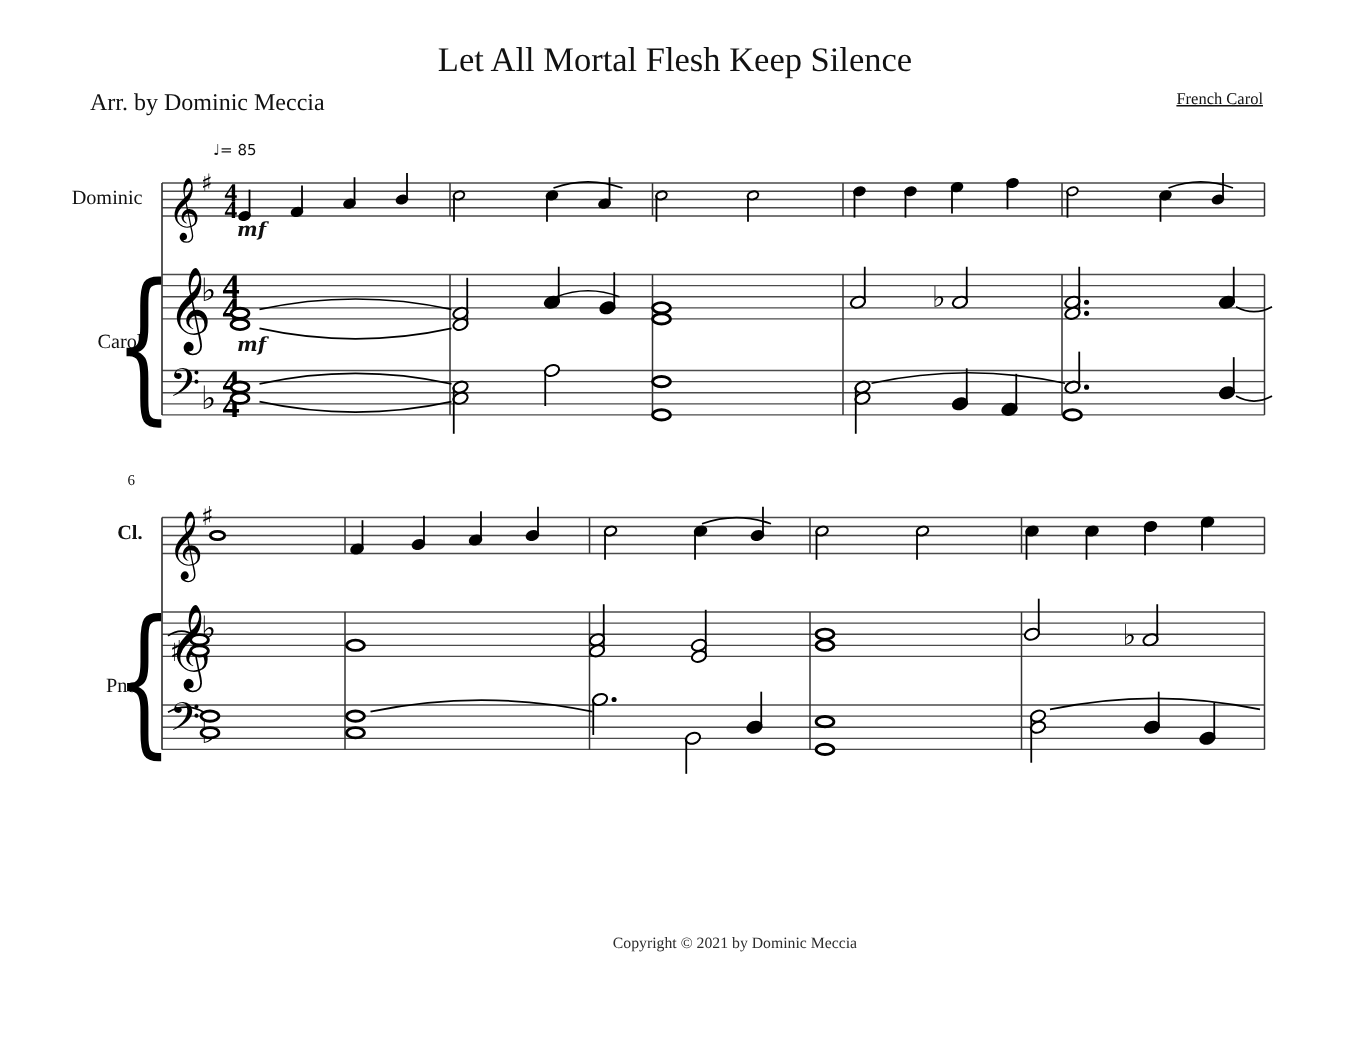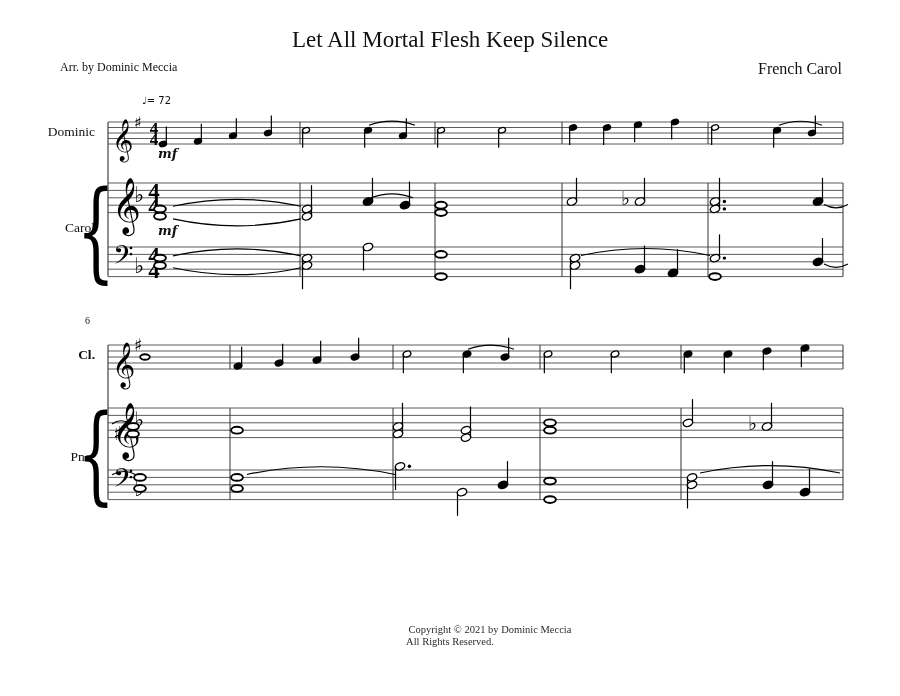--- a/index.html
+++ b/index.html
@@ -1,20 +1,20 @@
 <!DOCTYPE html>
 <html><head>
 <meta charset="utf-8">
 <style>
   html,body{margin:0;padding:0;background:#888;}
   #page{position:relative;width:900px;height:696px;background:#ffffff;font-family:"Liberation Serif",serif;color:#111;overflow:hidden;}
   .txt{position:absolute;white-space:nowrap;}
   #title{top:27px;left:0;width:900px;text-align:center;font-size:23px;}
-  #arranger{top:60px;left:60px;font-size:12px;text-align:right;}
-  #source{top:60px;right:58px;font-size:16px;}
+  #arranger{top:60px;left:60px;font-size:16px;text-align:right;}
+  #source{top:60px;right:58px;font-size:11px;text-decoration:underline;}
   #tempo{top:95px;left:142px;font-size:10px;font-family:"DejaVu Sans",sans-serif;}
   .part-label{font-size:13.5px;text-align:right;width:66px;left:29px;}
   #lbl-clarinet{top:124px;}
   #lbl-piano{top:220px;}
   #lbl-cl{top:347px;font-weight:bold;}
   #lbl-pno{top:449px;}
   .dyn{font-family:"DejaVu Serif",serif;font-style:italic;font-weight:bold;font-size:13px;text-align:center;}
   #mf1{top:146px;left:158px;}
   #mf2{top:223px;left:158px;}
   #m6{top:315px;left:85px;font-size:10px;}
@@ -23,21 +23,21 @@
   #copy2{top:636px;}
   #score-svg{position:absolute;top:0;left:0;}
 </style>
 </head>
 <body>
 
 <div id="page">
   <div id="title" class="txt">Let All Mortal Flesh Keep Silence</div>
   <div id="arranger" class="txt">Arr. by Dominic Meccia</div>
   <div id="source" class="txt">French Carol</div>
-  <div id="tempo" class="txt">♩= 72</div>
+  <div id="tempo" class="txt">♩= 85</div>
 
   <div id="lbl-clarinet" class="txt part-label">Dominic</div>
   <div id="lbl-piano" class="txt part-label">Carol</div>
   <div id="mf1" class="txt dyn">mf</div>
   <div id="mf2" class="txt dyn">mf</div>
 
   <div id="m6" class="txt">6</div>
   <div id="lbl-cl" class="txt part-label">Cl.</div>
   <div id="lbl-pno" class="txt part-label">Pno.</div>
 
@@ -422,14 +422,13 @@
         </g>
         <path d="M 468 349.2 Q 491 340.97999999999996 514 349.2" fill="none" stroke="#000000" stroke-width="1.15"></path>
         <path d="M 112 423.91 Q 121 417.65000000000003 130 423.91" fill="none" stroke="#000000" stroke-width="1.15"></path>
         <path d="M 112 474.81 Q 124 468.13 136 474.81" fill="none" stroke="#000000" stroke-width="1.15"></path>
         <path d="M 247 474.44 Q 321 459.08 395 474.44" fill="none" stroke="#000000" stroke-width="1.15"></path>
         <path d="M 700 472.96 Q 770 458.15999999999997 840 472.96" fill="none" stroke="#000000" stroke-width="1.15"></path>
       </g>
     </svg>
 
   <div id="copy1" class="txt copy">Copyright © 2021 by Dominic Meccia</div>
-  <div id="copy2" class="txt copy">All Rights Reserved.</div>
 </div>
 
 </body></html>

